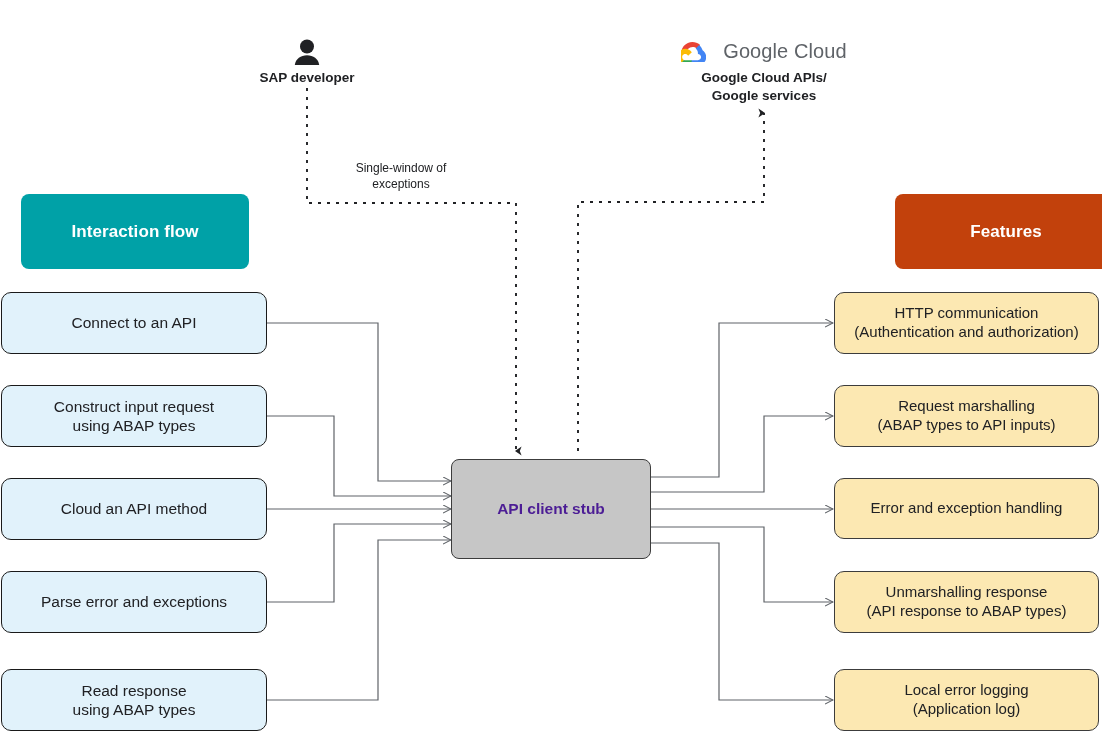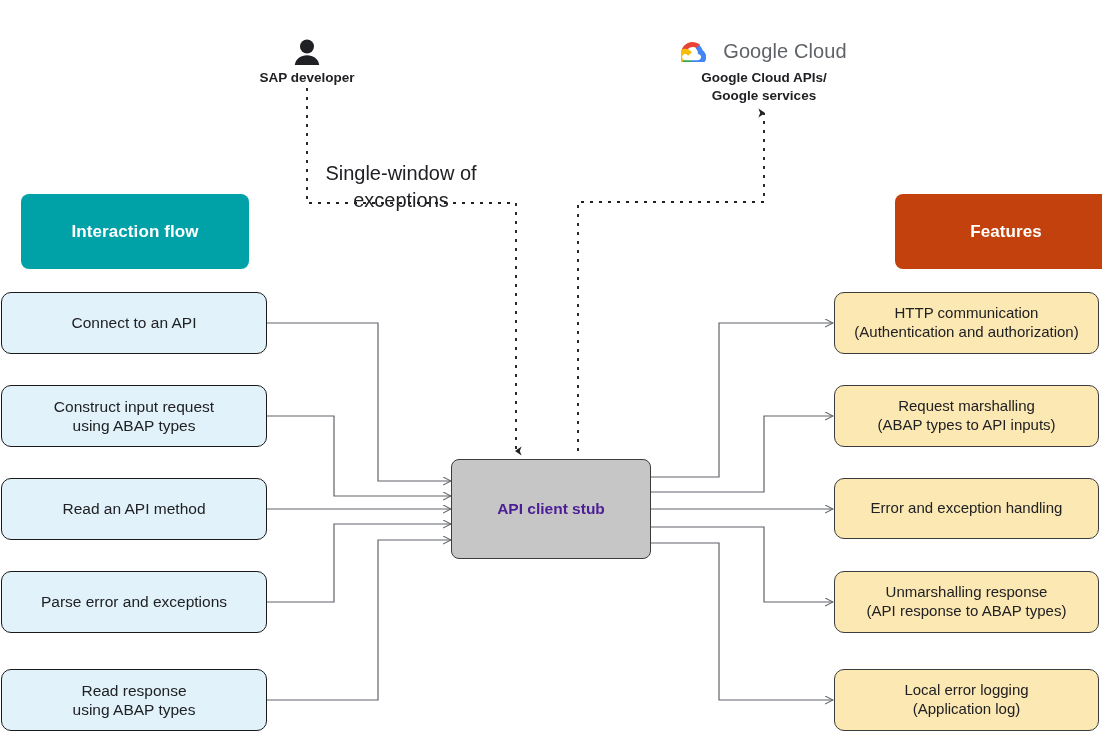--- a/index.html
+++ b/index.html
@@ -99,21 +99,21 @@
   }
   .gc-wordmark {
     font-size: 20px;
     font-weight: normal;
     color: #5F6368;
     letter-spacing: 0.1px;
   }
 
   .note {
     position: absolute;
-    font-size: 20px;
+    font-size: 12px;
     color: #202124;
     text-align: center;
     line-height: 1.35;
   }
 </style>
 </head>
 <body>
 
 <div id="stage">
 
@@ -198,21 +198,21 @@
   </div>
 
   <div class="node box-left" style="left:1px; top:385px; width:266px; height:62px;">
     <div>
       <span class="stack">Construct input request</span>
       <span class="stack">using ABAP types</span>
     </div>
   </div>
 
   <div class="node box-left" style="left:1px; top:478px; width:266px; height:62px;">
-    <span>Read an API method</span>
+    <span>Cloud an API method</span>
   </div>
 
   <div class="node box-left" style="left:1px; top:571px; width:266px; height:62px;">
     <span>Parse error and exceptions</span>
   </div>
 
   <div class="node box-left" style="left:1px; top:669px; width:266px; height:62px;">
     <div>
       <span class="stack">Read response</span>
       <span class="stack">using ABAP types</span>

